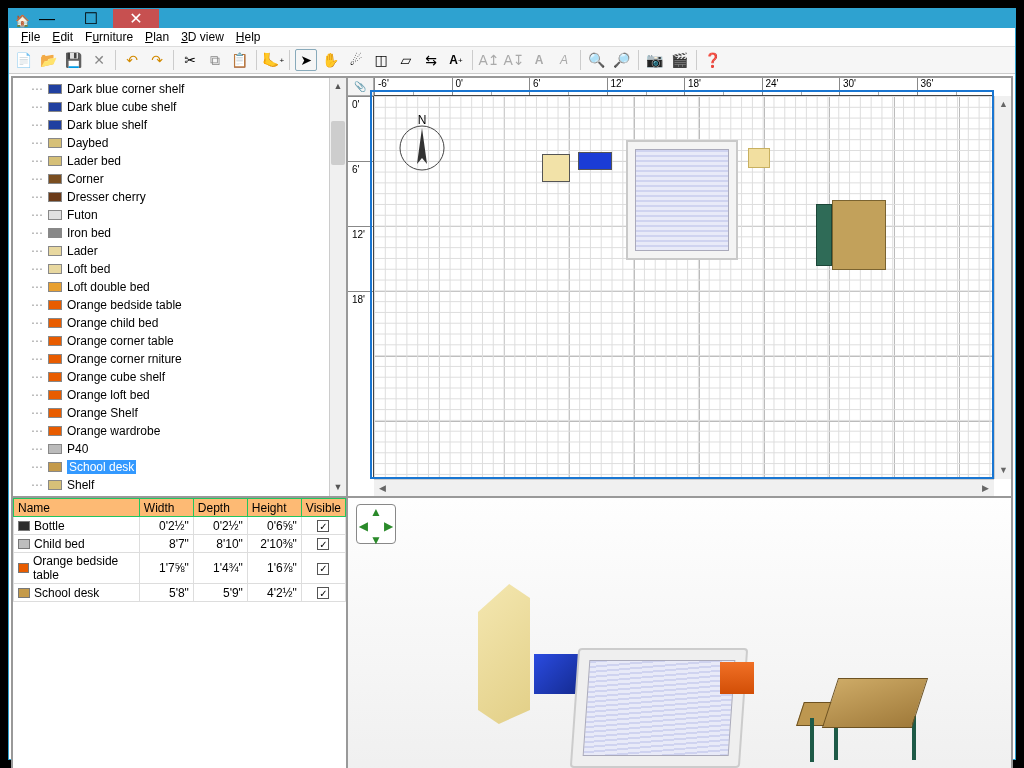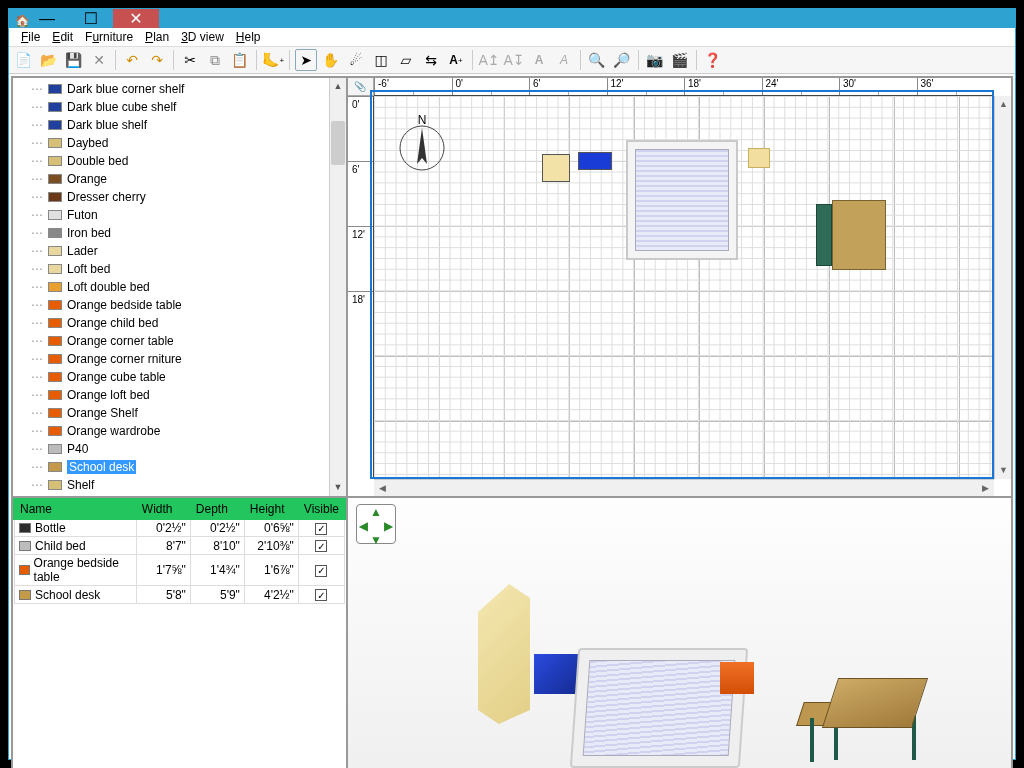--- a/index.html
+++ b/index.html
@@ -23,21 +23,21 @@
 .catalog .tree { flex: 1; padding: 2px 0; }
 .catalog .item { display: flex; align-items: center; gap: 5px; padding: 0 6px 0 40px; height: 18px; white-space: nowrap; }
 .catalog .item .sw { width: 14px; height: 10px; border: 1px solid #888; flex-shrink: 0; }
 .catalog .item.sel .lbl { background: #3399ff; color: #fff; padding: 0 2px; }
 .catalog .vsb { width: 17px; background: #f0f0f0; border-left: 1px solid #ccc; display: flex; flex-direction: column; }
 .catalog .vsb .ar { height: 17px; text-align: center; font-size: 9px; line-height: 17px; color: #555; }
 .catalog .vsb .track { flex: 1; position: relative; }
 .catalog .vsb .thumb { position: absolute; left: 1px; right: 1px; top: 26px; height: 44px; background: #cdcdcd; border-radius: 2px; }
 .furnlist table { width: 100%; border-collapse: collapse; }
 .furnlist th, .furnlist td { border: 1px solid #ddd; padding: 1px 4px; text-align: left; height: 18px; }
-.furnlist th { background: #22c55e; font-weight: normal; border: 3px solid #22c55e; margin-top: 8px; }
+.furnlist th { background: #fdba74; font-weight: normal; border: 1px solid #22c55e; margin-top: 8px; }
 .furnlist td.num { text-align: right; }
 .furnlist td.chk { text-align: center; }
 .furnlist .rname { display: flex; align-items: center; gap: 4px; }
 .furnlist .rname .sw { width: 12px; height: 10px; border: 1px solid #777; }
 .plan { background: #fff; position: relative; }
 .plan .corner { position: absolute; left: 0; top: 0; width: 26px; height: 18px; background: #f4f4f4; border-right: 1px solid #aaa; border-bottom: 1px solid #aaa; display: flex; align-items: center; justify-content: center; font-size: 10px; }
 .plan .hruler { position: absolute; left: 26px; right: 17px; top: 0; height: 18px; background: #fff; border-bottom: 1px solid #444; display: flex; }
 .plan .hruler .tick { flex: 1; border-left: 1px solid #888; font-size: 10px; padding-left: 3px; position: relative; }
 .plan .hruler .tick::after { content: ""; position: absolute; left: 50%; bottom: 0; width: 1px; height: 5px; background: #aaa; }
 .plan .vruler { position: absolute; left: 0; top: 18px; bottom: 17px; width: 26px; background: #fff; border-right: 1px solid #444; }
@@ -164,26 +164,26 @@
               <span class="lbl">Dark blue shelf</span>
             </div>
             <div class="item">
               <span style="color:#999;margin-left:-22px">⋯</span>
               <span class="sw" style="background:#d6c078"></span>
               <span class="lbl">Daybed</span>
             </div>
             <div class="item">
               <span style="color:#999;margin-left:-22px">⋯</span>
               <span class="sw" style="background:#d6c078"></span>
-              <span class="lbl">Double bed</span>
+              <span class="lbl">Lader bed</span>
             </div>
             <div class="item">
               <span style="color:#999;margin-left:-22px">⋯</span>
               <span class="sw" style="background:#7a4e20"></span>
-              <span class="lbl">Orange</span>
+              <span class="lbl">Corner</span>
             </div>
             <div class="item">
               <span style="color:#999;margin-left:-22px">⋯</span>
               <span class="sw" style="background:#6a3a18"></span>
               <span class="lbl">Dresser cherry</span>
             </div>
             <div class="item">
               <span style="color:#999;margin-left:-22px">⋯</span>
               <span class="sw" style="background:#e0e0e0"></span>
               <span class="lbl">Futon</span>
@@ -224,21 +224,21 @@
               <span class="lbl">Orange corner table</span>
             </div>
             <div class="item">
               <span style="color:#999;margin-left:-22px">⋯</span>
               <span class="sw" style="background:#e85c00"></span>
               <span class="lbl">Orange corner rniture</span>
             </div>
             <div class="item">
               <span style="color:#999;margin-left:-22px">⋯</span>
               <span class="sw" style="background:#e85c00"></span>
-              <span class="lbl">Orange cube table</span>
+              <span class="lbl">Orange cube shelf</span>
             </div>
             <div class="item">
               <span style="color:#999;margin-left:-22px">⋯</span>
               <span class="sw" style="background:#e85c00"></span>
               <span class="lbl">Orange loft bed</span>
             </div>
             <div class="item">
               <span style="color:#999;margin-left:-22px">⋯</span>
               <span class="sw" style="background:#e85c00"></span>
               <span class="lbl">Orange Shelf</span>

